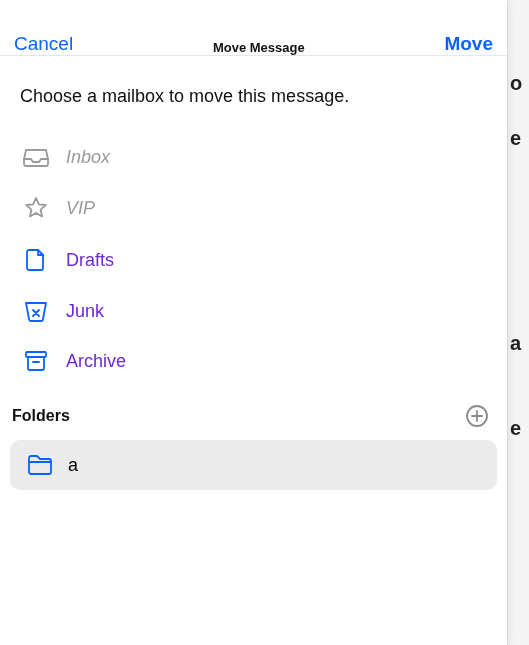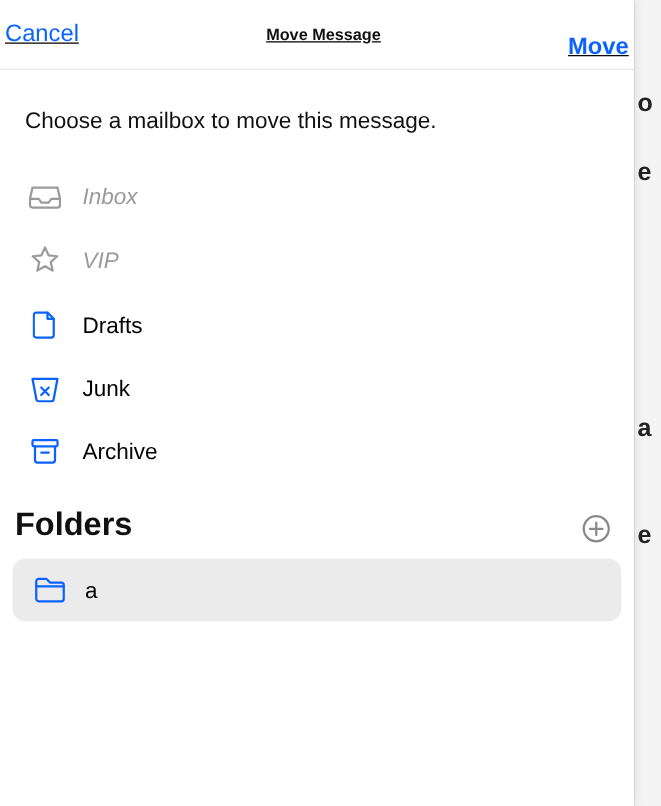--- a/index.html
+++ b/index.html
@@ -15,48 +15,47 @@
   .backdrop .frag { display: block; padding: 2px 0 30px 2px; font-weight: 600; white-space: nowrap; }
 
   .sheet {
     position: absolute; left: 0; top: 0; width: 507px; height: 100%;
     background: #fff;
     box-shadow: 2px 0 8px rgba(0,0,0,0.08);
     display: flex; flex-direction: column;
   }
   .navbar {
     height: 56px; min-height: 56px;
-    display: flex; align-items: center; justify-content: space-between;
-    padding: 0 4px;
+    display: flex; align-items: flex-end; justify-content: space-between;
+    padding: 0 14px;
     border-bottom: 1px solid #e6e6e6;
-    text-decoration: underline;
   }
   .nav-btn { color: #0b63ff; font-size: 19px; cursor: pointer; background: none; border: none; }
   .nav-right { font-weight: 600; margin-top: 20px; }
   .nav-title { font-size: 13px; font-weight: 700; color: #111; }
 
   .content { flex: 1; overflow-y: auto; }
 
   .prompt { text-align: left; font-size: 18px; color: #111; padding: 30px 20px 26px; }
 
   .list { }
   .row {
     display: flex; align-items: center; gap: 16px;
     padding: 14px 10px 14px 22px;
     cursor: pointer;
     font-size: 18px;
   }
   .row .icon { width: 28px; display: flex; align-items: center; justify-content: center; }
-  .row .label { color: #000000; }
+  .row .label { color: #6d28d9; }
   .row.disabled .label { color: #9a9a9a; font-style: italic; }
 
   .section-header {
-    display: flex; align-items: flex-end; justify-content: space-between;
+    display: flex; align-items: center; justify-content: space-between;
     padding: 18px 18px 10px 12px;
-    font-size: 26px; font-weight: 700; color: #111;
+    font-size: 16px; font-weight: 700; color: #111;
   }
   .add-btn { background: none; border: none; cursor: pointer; display:flex; align-items:center; }
 
   .folder-row {
     display: flex; align-items: center; gap: 14px;
     margin: 2px 10px; padding: 14px 10px 14px 16px;
     background: #ebebeb; border-radius: 10px;
     font-size: 18px; cursor: pointer;
   }
   .folder-row .icon { width: 28px; display:flex; align-items:center; justify-content:center; }

